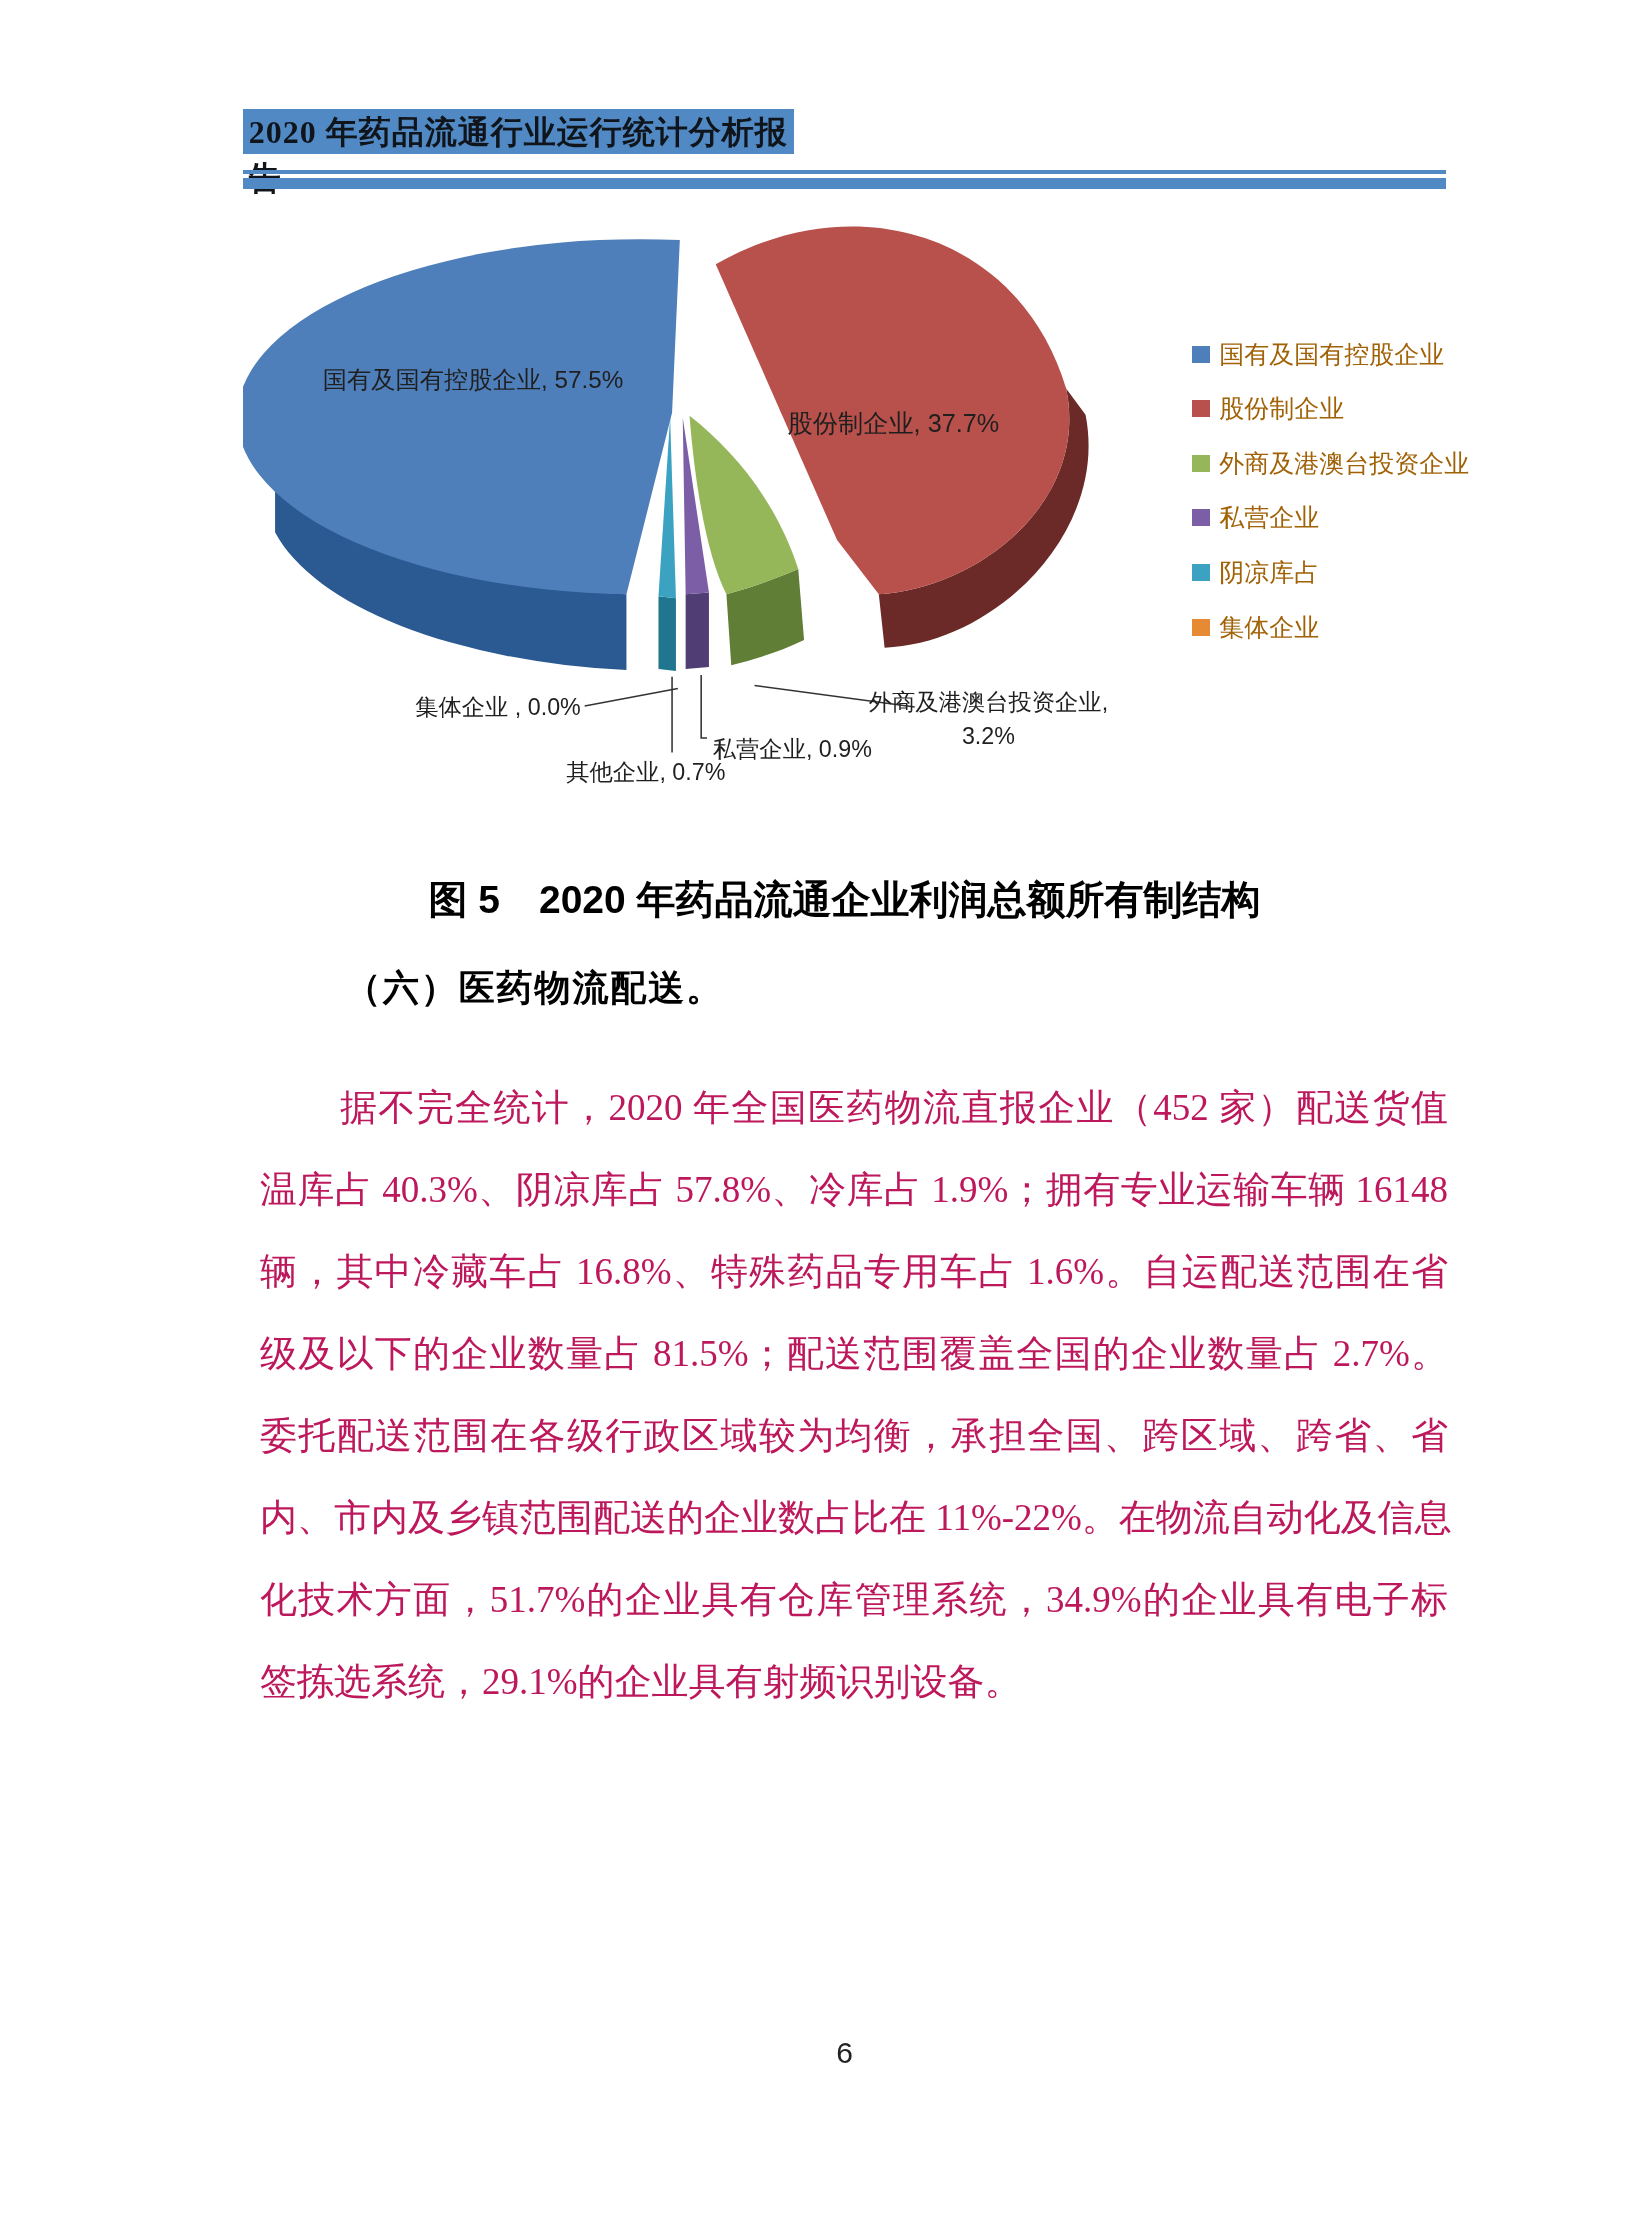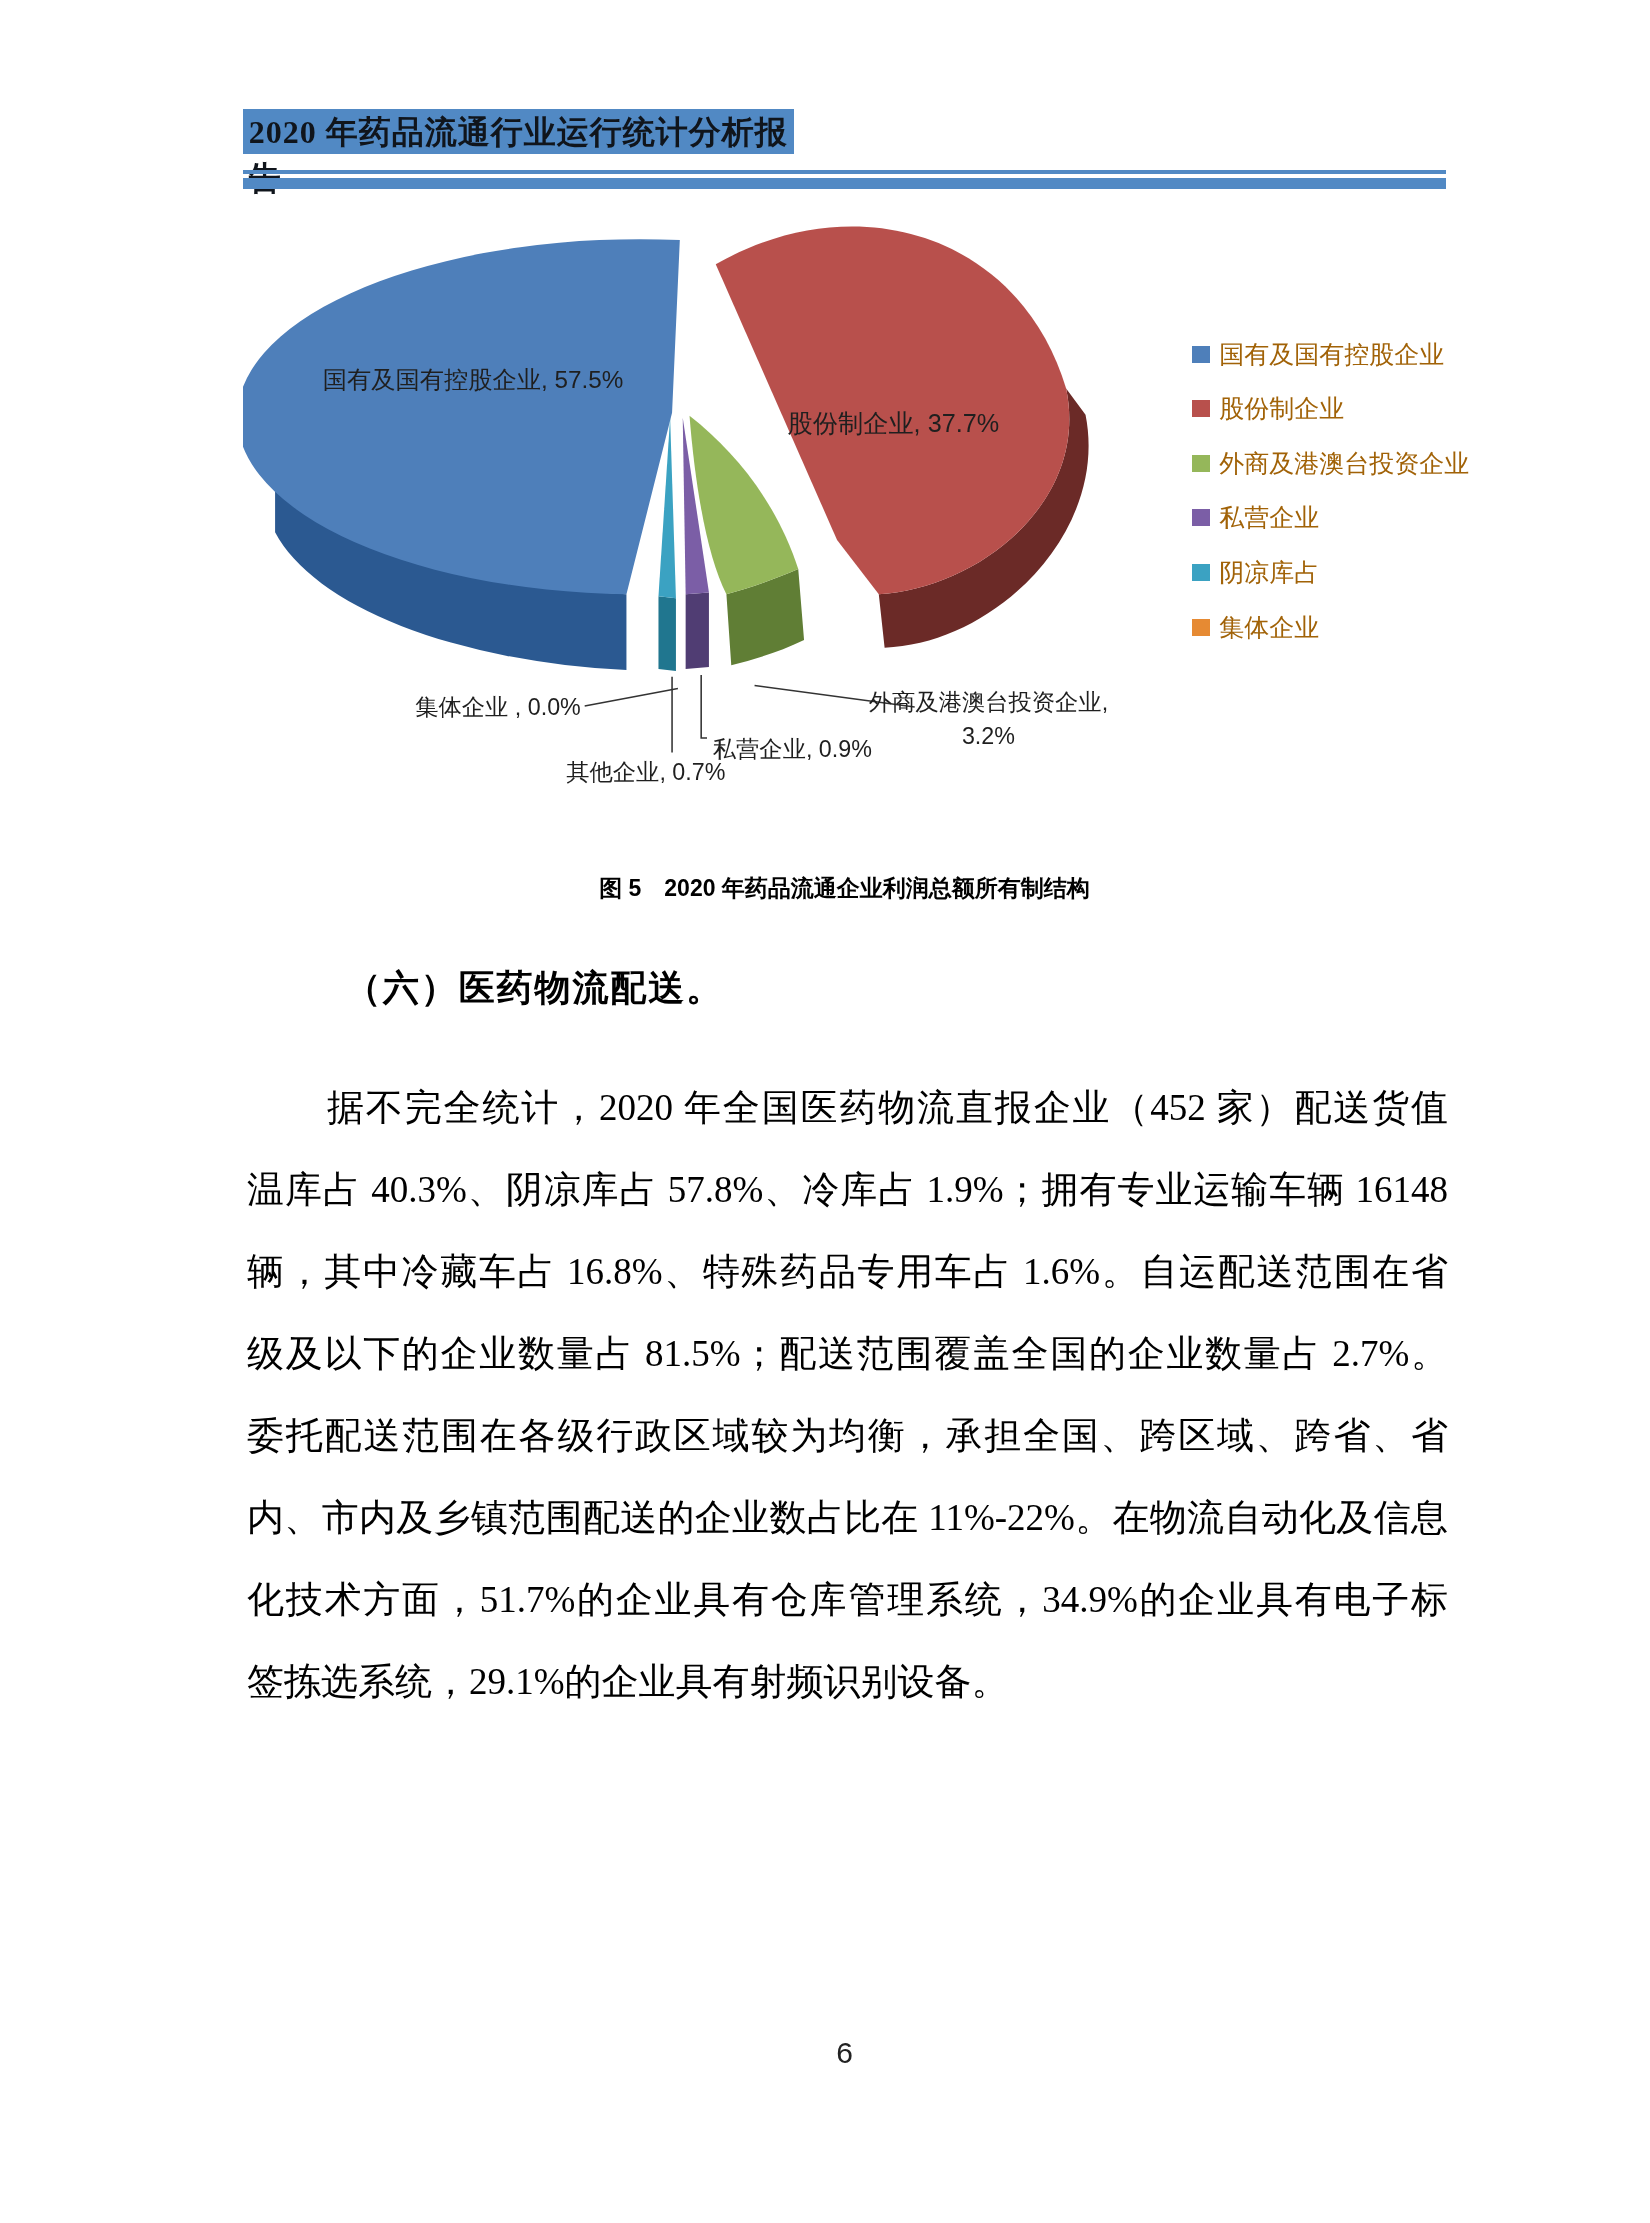--- a/index.html
+++ b/index.html
@@ -22,33 +22,33 @@
   .slice-label{font-family:"Liberation Sans","DejaVu Sans",sans-serif;fill:#1f1f1f;}
   .leader{stroke:#333333;stroke-width:1.6;fill:none;}
   
   .legend{left:1192px;top:338px;width:388px;height:320px;}
   .legend-row{position:absolute;left:0;display:flex;align-items:center;}
   .legend-swatch{width:17.5px;height:17.5px;flex:0 0 17.5px;}
   .legend-label{margin-left:9.7px;font-size:25px;color:#a16207;white-space:nowrap;}
   
   .fig-caption{
     left:243px;top:873px;width:1203px;text-align:center;
-    font-size:23px;font-weight:bold;color:#000000;
+    font-size:39px;font-weight:bold;color:#000000;
   }
   .section-heading{
     left:345px;top:964px;
     font-family:Liberation Mono, monospace;
     font-size:36px;font-weight:bold;color:#000000;letter-spacing:1.9px;
   }
   
   .body-text{left:247px;top:1067px;width:1201px;}
   .body-line{
-    height:82px;line-height:82px;font-size:37px;color:#000000;
+    height:82px;line-height:82px;font-size:37px;color:#be185d;
     font-family:"Liberation Serif","DejaVu Serif",serif;
-    text-align:justify;text-align-last:justify;white-space:nowrap;
+    text-align:justify;text-align-last:justify;white-space:nowrap;margin-left:13px;
   }
   .body-line.first{text-indent:80px;}
   .body-line.last{text-align-last:left;}
   
   .page-number{
     left:243px;top:2036px;width:1203px;text-align:center;
     font-size:30px;color:#222222;
   }
 </style>
 </head>

